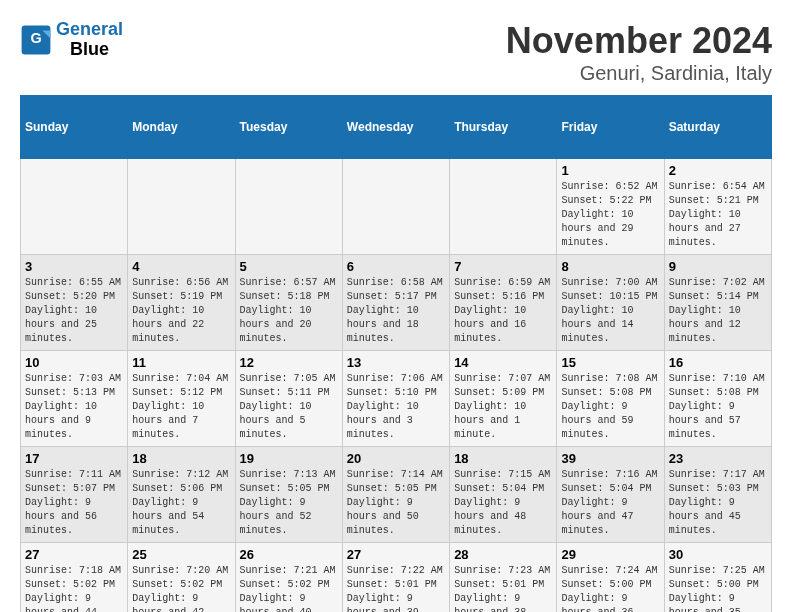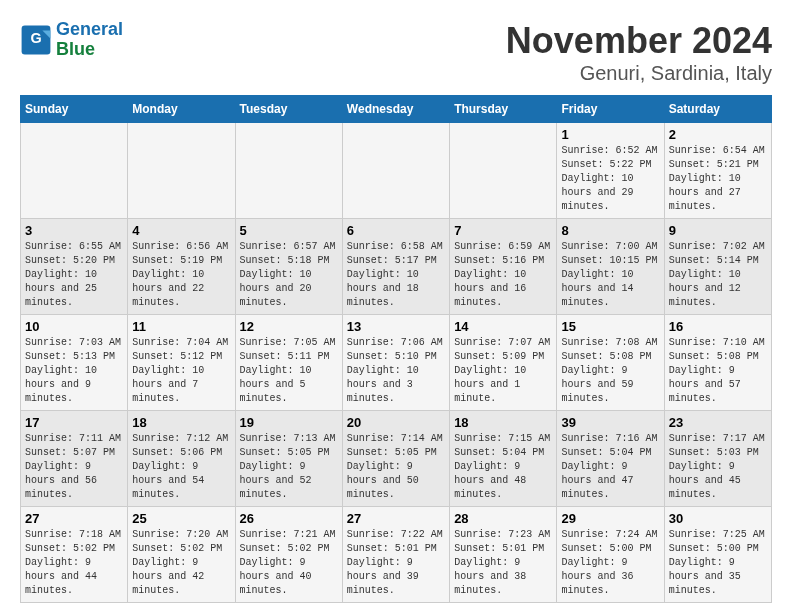--- a/index.html
+++ b/index.html
@@ -19,20 +19,21 @@
     .logo {
       display: flex;
       align-items: center;
       gap: 4px;
     }
     .logo-text {
       font-size: 18px;
       font-weight: bold;
       color: #333;
       line-height: 1.1;
+      text-align: center;
     }
     .logo-text span {
       color: #1a6faf;
     }
     .logo-icon {
       width: 32px;
       height: 32px;
     }
     .title-area {
       text-align: right;
@@ -48,21 +49,21 @@
       color: #555;
     }
     table {
       width: 100%;
       border-collapse: collapse;
       font-size: 11px;
     }
     thead tr th {
       background-color: #1a6faf;
       color: #fff;
-      padding: 6px 4px;
+      padding: 24px 4px;
       text-align: left;
       font-size: 12px;
       font-weight: bold;
       border: 1px solid #1a6faf;
     }
     tbody tr td {
       border: 1px solid #ccc;
       padding: 4px;
       vertical-align: top;
       width: calc(100% / 7);
@@ -96,21 +97,21 @@
 
 <div class="header-area">
   <div class="logo">
     <svg class="logo-icon" viewBox="0 0 40 40">
       <rect x="2" y="2" width="36" height="36" rx="4" fill="#1a6faf"></rect>
       <text x="20" y="24" text-anchor="middle" fill="white" font-size="18" font-weight="bold" font-family="Arial">G</text>
       <polygon points="28,8 38,8 38,18" fill="#5aade0"></polygon>
     </svg>
     <div class="logo-text">
       <div><span>General</span></div>
-      <div><span style="color:#15803d">Blue</span></div>
+      <div><span style="color:#000000">Blue</span></div>
     </div>
   </div>
   <div class="title-area">
     <div class="month-title">November 2024</div>
     <div class="subtitle">Genuri, Sardinia, Italy</div>
   </div>
 </div>
 
 <table>
   <thead>

